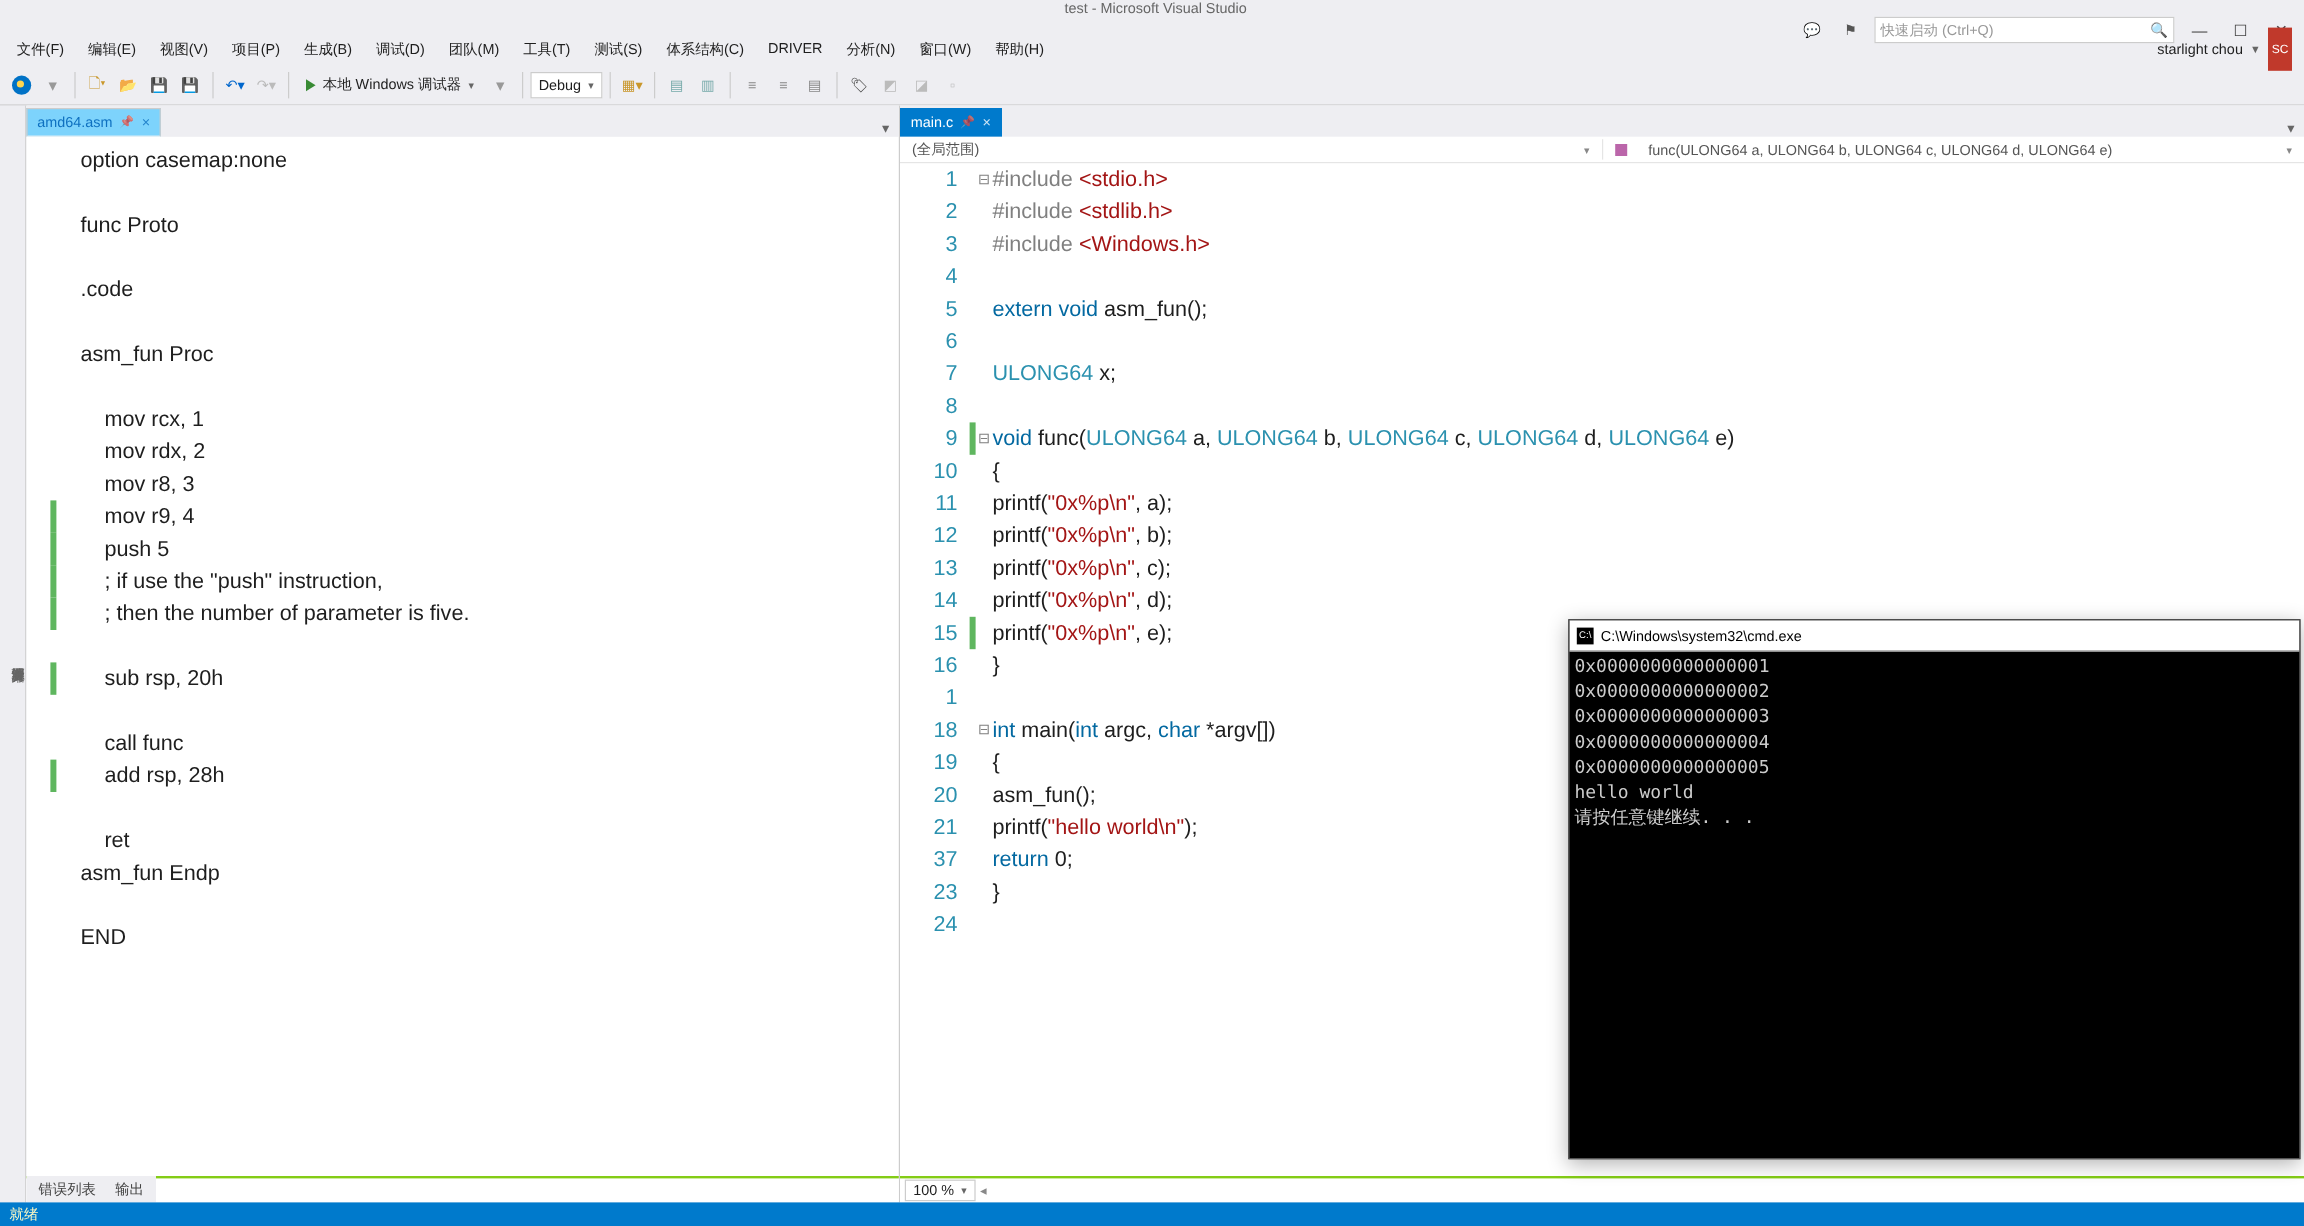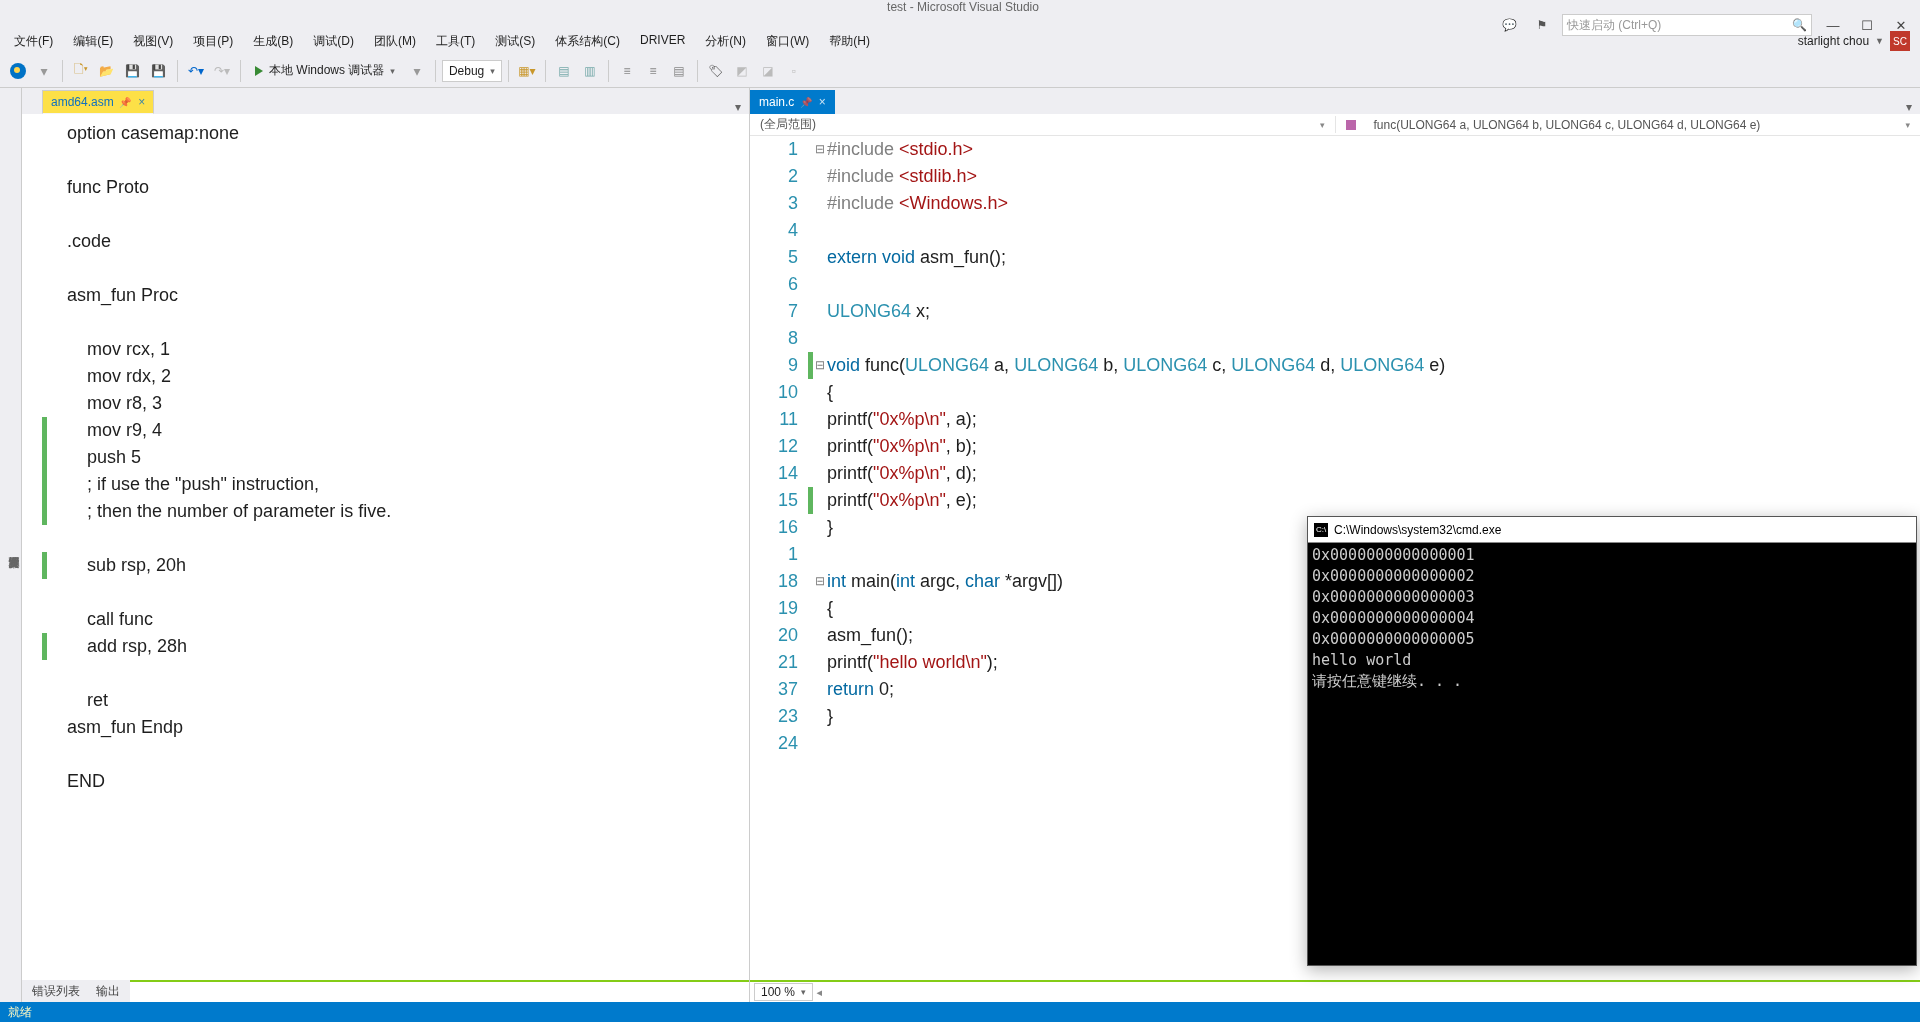--- a/index.html
+++ b/index.html
@@ -8,38 +8,38 @@
 .vs-logo { width: 18px; height: 18px; background: #5c2d91; clip-path: polygon(80% 0,100% 20%,100% 80%,80% 100%,20% 70%,0 80%,0 20%,20% 30%); margin-right: 8px; }
 .titlebar .title { color: #666; font-size: 12px; }
 .titlebar .right { margin-left: auto; display: flex; align-items: center; gap: 8px; padding-right: 6px; }
 .icon-btn { width: 24px; height: 20px; display: flex; align-items: center; justify-content: center; color: #555; cursor: pointer; }
 .quick-launch { width: 250px; height: 22px; border: 1px solid #ccc; background: #fff; display: flex; align-items: center; padding: 0 4px; color: #999; font-size: 12px; }
 .quick-launch .mag { margin-left: auto; color: #666; }
 .win-btn { width: 26px; height: 20px; display: flex; align-items: center; justify-content: center; color: #444; cursor: pointer; font-size: 13px; }
 .menubar { height: 26px; background: #eeeef2; display: flex; align-items: center; padding: 0 4px; }
 .menubar .mitem { padding: 3px 10px; font-size: 12px; cursor: pointer; }
 .menubar .user { margin-left: auto; display: flex; align-items: center; gap: 6px; padding-right: 6px; }
-.sc-badge { width: 20px; height: 20px; background: #c0392b; color: #fff; font-size: 10px; display: flex; align-items: center; justify-content: center; }
+.sc-badge { width: 20px; height: 36px; background: #c0392b; color: #fff; font-size: 10px; display: flex; align-items: center; justify-content: center; }
 .toolbar { height: 34px; background: #eeeef2; border-bottom: 1px solid #ccc; display: flex; align-items: center; padding: 0 6px; gap: 2px; }
 .tbtn { height: 24px; min-width: 24px; display: flex; align-items: center; justify-content: center; cursor: pointer; color: #333; padding: 0 2px; }
 .tsep { width: 1px; height: 22px; background: #ccc; margin: 0 4px; }
 .circle-blue { width: 16px; height: 16px; border-radius: 50%; background: #0072c6; position: relative; }
 .circle-blue::after { content: ""; position: absolute; width: 6px; height: 6px; background: #ffd54f; border-radius: 50%; top: 4px; left: 4px; }
 .play { width: 0; height: 0; border-left: 8px solid #388a34; border-top: 5px solid transparent; border-bottom: 5px solid transparent; }
 .debug-btn { display: flex; align-items: center; gap: 6px; padding: 0 8px; height: 24px; cursor: pointer; }
 .combo { height: 22px; border: 1px solid #ccc; background: #fff; padding: 0 6px; display: flex; align-items: center; font-size: 12px; min-width: 60px; cursor: pointer; }
 .combo .dd { margin-left: 6px; font-size: 9px; color: #666; }
 .body-area { position: absolute; top: 88px; left: 0; right: 0; bottom: 20px; display: flex; }
 .sidebar { width: 22px; background: #eeeef2; border-right: 1px solid #ccc; writing-mode: vertical-rl; text-align: center; padding-top: 6px; font-size: 11px; color: #666; cursor: pointer; }
 .pane { display: flex; flex-direction: column; background: #fff; position: relative; }
 .pane-left { width: 728px; border-right: 1px solid #ccc; }
 .pane-right { flex: 1; }
 .tabstrip { height: 26px; background: #eeeef2; display: flex; align-items: flex-end; }
 .tab { height: 24px; display: flex; align-items: center; padding: 0 8px; font-size: 12px; cursor: pointer; gap: 6px; border: 1px solid transparent; }
-.tab.active-left { background: #fde047; border: 1px solid #ccc; border-bottom-color: #f5f5f5; color: #0e70c0; margin-left: 20px; }
+.tab.active-left { background: #7dd3fc; border: 1px solid #ccc; border-bottom-color: #f5f5f5; color: #0e70c0; }
 .tab.active-right { background: #007acc; color: #fff; }
 .tab .pin { font-size: 10px; opacity: .7; }
 .tab .close { font-size: 12px; opacity: .8; }
 .tabstrip .dd { margin-left: auto; width: 22px; text-align: center; color: #666; cursor: pointer; }
 .navbar { height: 22px; border-bottom: 1px solid #e5e5e5; display: flex; align-items: center; font-size: 12px; background: #fff; }
 .navbar .l { flex: 1; padding: 0 10px; border-right: 1px solid #e5e5e5; color: #555; cursor: pointer; display: flex; align-items: center; gap: 36px; }
 .navbar .r { flex: 1; padding: 0 10px; color: #555; cursor: pointer; display: flex; align-items: center; gap: 18px; }
 .cube { width: 10px; height: 10px; background: #b6a; display: inline-block; }
 .editor { flex: 1; overflow: hidden; font-family: Consolas, monospace; font-size: 18px; line-height: 27px; position: relative; }
 .editor .content { padding: 6px 0 0 20px; white-space: pre; }
@@ -260,20 +260,26 @@
             <div class="fold"></div>
             <div class="codecell">    printf(<span class="str">"0x%p\n"</span>, a);</div>
           </div>
           <div class="editor-row">
             <div class="gutter">12</div>
             <div class="left-mark-col"></div>
             <div class="fold"></div>
             <div class="codecell">    printf(<span class="str">"0x%p\n"</span>, b);</div>
           </div>
           <div class="editor-row">
+            <div class="gutter">13</div>
+            <div class="left-mark-col"></div>
+            <div class="fold"></div>
+            <div class="codecell">    printf(<span class="str">"0x%p\n"</span>, c);</div>
+          </div>
+          <div class="editor-row">
             <div class="gutter">14</div>
             <div class="left-mark-col"></div>
             <div class="fold"></div>
             <div class="codecell">    printf(<span class="str">"0x%p\n"</span>, d);</div>
           </div>
           <div class="editor-row">
             <div class="gutter">15</div>
             <div class="left-mark-col" style="background: rgb(95, 182, 95);"></div>
             <div class="fold"></div>
             <div class="codecell">    printf(<span class="str">"0x%p\n"</span>, e);</div>

